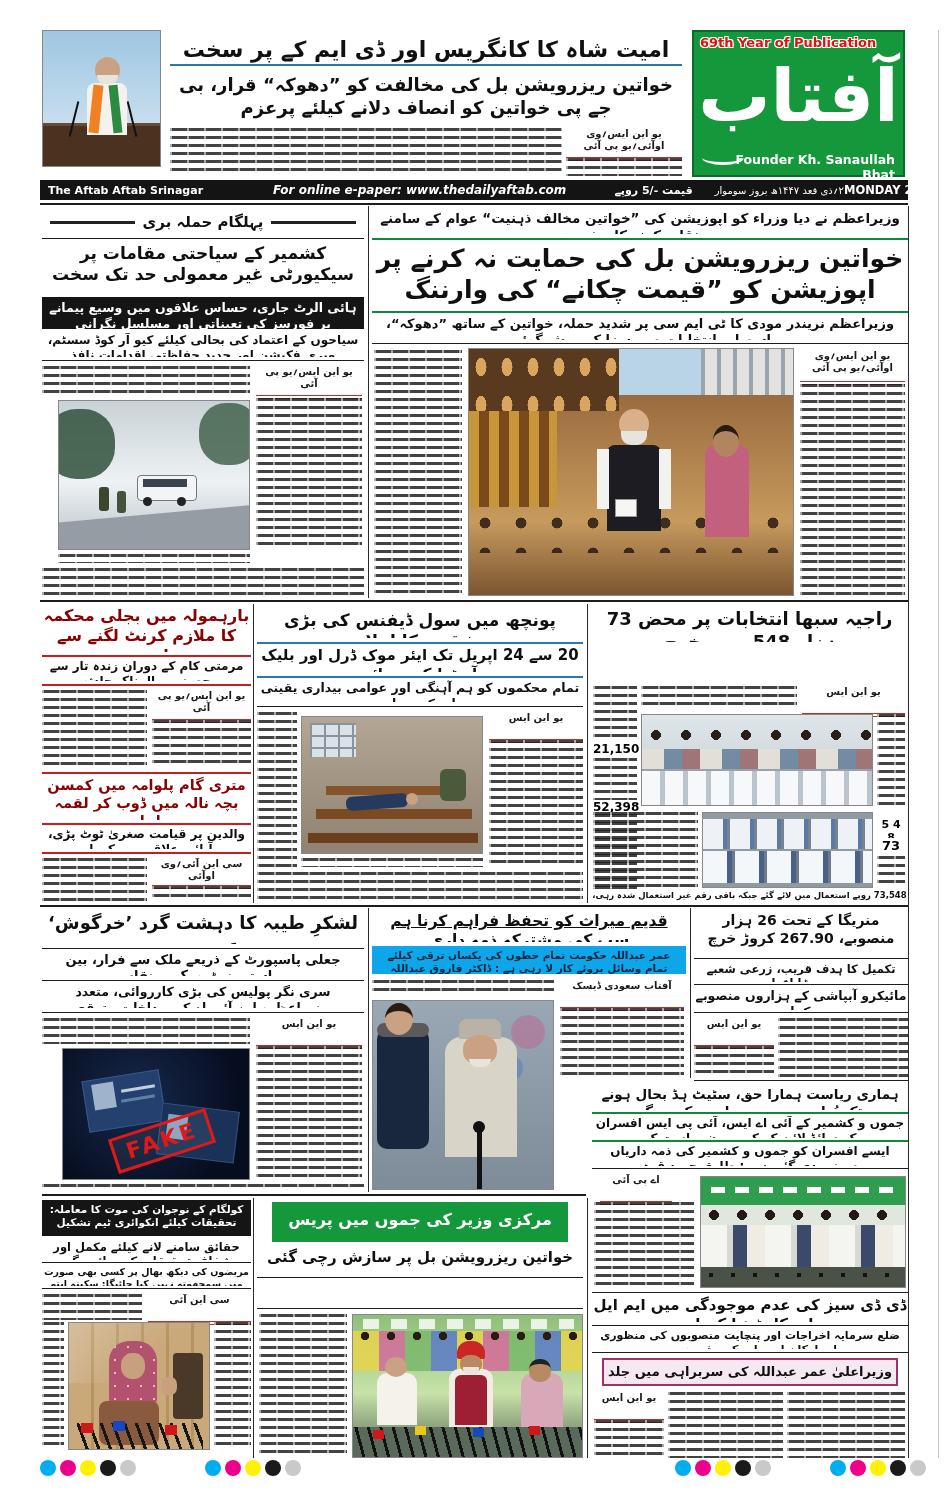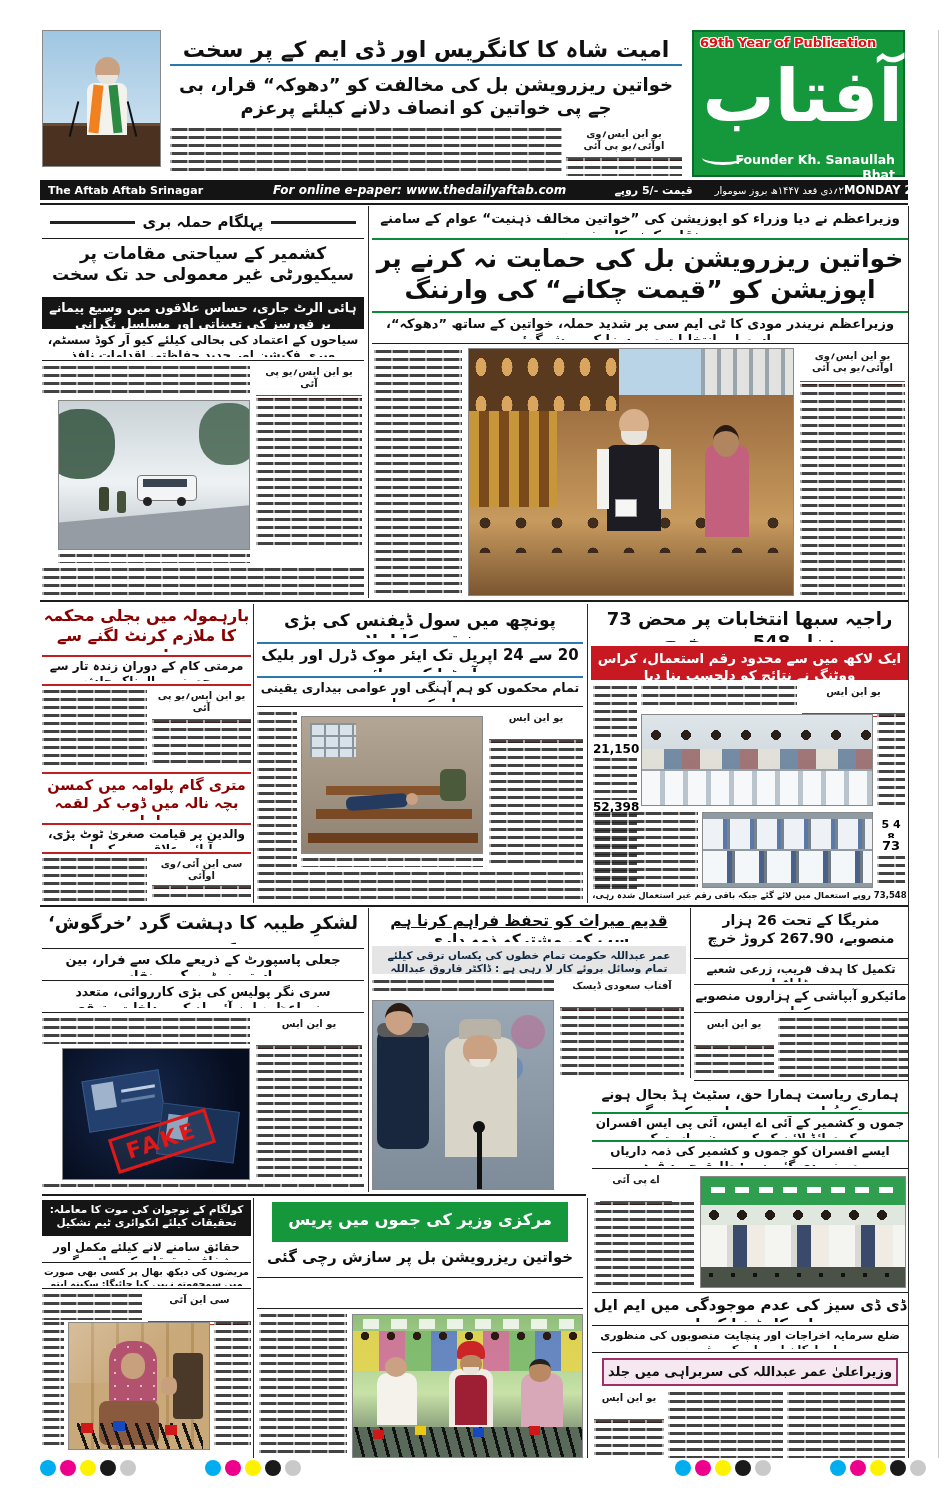--- a/index.html
+++ b/index.html
@@ -45,21 +45,21 @@
   <div class="abs ur" style="left:170px;top:36px;width:512px;height:28px;font-size:22px;border-bottom:2px solid #2a7ab0;">امیت شاہ کا کانگریس اور ڈی ایم کے پر سخت حملہ</div>
   <div class="abs ur" style="left:170px;top:74px;width:512px;height:48px;font-size:18px;">خواتین ریزرویشن بل کی مخالفت کو ”دھوکہ“ قرار، بی جے پی خواتین کو انصاف دلانے کیلئے پرعزم</div>
 
   <div class="abs byl" style="left:566px;top:128px;width:116px;height:26px;">یو این ایس؍وی اوآئی؍یو پی آئی</div>
   <div class="abs tx" style="left:170px;top:128px;width:392px;height:48px;"></div>
   <div class="abs tx" style="left:566px;top:158px;width:116px;height:18px;"></div>
 
   <div class="abs" style="left:692px;top:30px;width:213px;height:147px;background:#15973c;border:2px solid #0b6b2a;box-sizing:border-box;">
     <div class="abs" style="left:6px;top:3px;width:200px;height:18px;color:#e01010;font-size:13px;font-weight:bold;
                 text-shadow:1px 1px 0 #fff,-1px -1px 0 #fff,1px -1px 0 #fff,-1px 1px 0 #fff;">69th Year of Publication</div>
-    <div class="abs" style="left:0;top:14px;width:209px;height:100px;color:#fff;font-size:72px;font-weight:bold;text-align:right;line-height:100px;direction:rtl;">آفتاب</div>
+    <div class="abs" style="left:0;top:14px;width:209px;height:100px;color:#fff;font-size:72px;font-weight:bold;text-align:center;line-height:100px;direction:rtl;">آفتاب</div>
     <div class="abs" style="left:8px;bottom:10px;width:42px;height:12px;border-bottom:3px solid #fff;border-radius:50%;"></div>
     <div class="abs" style="right:8px;bottom:6px;width:170px;height:17px;color:#fff;font-size:12.5px;font-weight:bold;text-align:right;">Founder Kh. Sanaullah Bhat</div>
   </div>
 
   <div class="abs" style="left:40px;top:180px;width:868px;height:20px;background:#141414;color:#fff;display:flex;align-items:center;">
     <span style="font-size:11px;font-weight:bold;margin-left:8px;white-space:nowrap;">The Aftab Aftab Srinagar</span>
     <span style="font-size:12px;font-weight:bold;font-style:italic;margin-left:70px;white-space:nowrap;">For online e-paper: www.thedailyaftab.com</span>
     <span style="font-size:11px;font-weight:bold;direction:rtl;margin-left:48px;white-space:nowrap;">قیمت -/5 روپے</span>
     <span style="font-size:10px;direction:rtl;margin-left:22px;white-space:nowrap;">۲؍ذی قعد ۱۴۴۷ھ بروز سوموار</span>
     <span style="font-size:11.5px;font-weight:bold;margin-left:auto;margin-right:6px;white-space:nowrap;">MONDAY 20TH APRIL 2026 S.NO. 110</span>
@@ -164,21 +164,20 @@
     <div class="abs" style="left:44px;bottom:44px;width:62px;height:14px;background:#243a5e;border-radius:6px;transform:rotate(-4deg);"></div>
     <div class="abs" style="left:104px;bottom:48px;width:12px;height:12px;background:#caa183;border-radius:50%;"></div>
     <div class="abs" style="right:16px;bottom:52px;width:26px;height:32px;background:#4a5a3a;border-radius:6px;"></div>
   </div>
   <div class="abs tx" style="left:301px;top:858px;width:182px;height:9px;"></div>
   <div class="abs tx" style="left:257px;top:872px;width:326px;height:28px;"></div>
 
   <div class="abs vr" style="left:587px;top:604px;height:299px;"></div>
 
   <div class="abs ur" style="left:591px;top:608px;width:317px;height:34px;font-size:18px;">راجیہ سبھا انتخابات پر محض 73 ہزار 548 روپے خرچ</div>
-  <div class="abs ur" style="left:591px;top:646px;width:317px;height:34px;font-size:13.5px;background:#c81822;color:#fff;padding:4px 4px;box-sizing:border-box;">ایک لاکھ میں سے محدود رقم استعمال، کراس ووٹنگ نے نتائج کو دلچسپ بنا دیا</div>
   <div class="abs byl" style="left:802px;top:686px;width:103px;height:24px;">یو این ایس</div>
   <div class="abs tx" style="left:593px;top:686px;width:44px;height:208px;"></div>
   <div class="abs num" style="left:593px;top:742px;width:44px;height:14px;">21,150</div>
   <div class="abs num" style="left:593px;top:800px;width:44px;height:14px;">52,398</div>
   <div class="abs tx" style="left:641px;top:686px;width:156px;height:24px;"></div>
   <div class="abs photo" style="left:641px;top:714px;width:232px;height:92px;background:linear-gradient(#dfe6ea,#c2ccd2);">
     <div class="abs" style="left:0;top:8px;width:232px;height:30px;
          background-image:radial-gradient(circle 8px at 14px 12px,#2a1f18 60%,transparent 62%);background-size:30px 26px;"></div>
     <div class="abs" style="left:0;top:34px;width:232px;height:22px;
          background-image:repeating-linear-gradient(90deg,#e8e2d4 0 22px,#4a6a8a 22px 40px,#8a4a4a 40px 58px);opacity:.7;"></div>
@@ -217,21 +216,21 @@
     <div class="abs" style="left:96px;top:58px;width:76px;height:50px;background:#1a3258;border:1px solid #31517e;transform:rotate(7deg);"></div>
     <div class="abs" style="left:104px;top:66px;width:20px;height:24px;background:#8aa0ba;transform:rotate(7deg);"></div>
     <div class="abs" style="left:48px;top:74px;width:96px;height:30px;border:3px solid #e01818;color:#e01818;font-size:22px;font-weight:bold;
                 letter-spacing:3px;text-align:center;line-height:30px;transform:rotate(-18deg);background:rgba(255,255,255,.06);">FAKE</div>
   </div>
   <div class="abs tx" style="left:42px;top:1184px;width:322px;height:8px;"></div>
 
   <div class="abs vr" style="left:368px;top:908px;height:284px;"></div>
 
   <div class="abs ur" style="left:372px;top:912px;width:314px;height:30px;font-size:15.5px;text-decoration:underline;">قدیم میراث کو تحفظ فراہم کرنا ہم سب کی مشترکہ ذمہ داری</div>
-  <div class="abs ur" style="left:372px;top:946px;width:314px;height:28px;font-size:10.5px;background:#e5e5e5;color:#12283f;padding:3px 4px;box-sizing:border-box;">عمر عبداللہ حکومت تمام خطوں کی یکساں ترقی کیلئے تمام وسائل بروئے کار لا رہی ہے : ڈاکٹر فاروق عبداللہ</div>
+  <div class="abs ur" style="left:372px;top:946px;width:314px;height:28px;font-size:10.5px;background:#0ea5e9;color:#12283f;padding:3px 4px;box-sizing:border-box;">عمر عبداللہ حکومت تمام خطوں کی یکساں ترقی کیلئے تمام وسائل بروئے کار لا رہی ہے : ڈاکٹر فاروق عبداللہ</div>
   <div class="abs byl" style="left:560px;top:980px;width:124px;height:24px;">آفتاب سعودی ڈیسک</div>
   <div class="abs tx" style="left:560px;top:1008px;width:124px;height:70px;"></div>
   <div class="abs tx" style="left:372px;top:980px;width:182px;height:16px;"></div>
   <div class="abs photo" style="left:372px;top:1000px;width:182px;height:190px;background:linear-gradient(#9aa8b5,#7e8c99);">
     <div class="abs" style="right:8px;top:14px;width:34px;height:34px;background:#c05a8a;border-radius:50%;opacity:.45;"></div>
     <div class="abs" style="right:30px;top:54px;width:26px;height:26px;background:#4a7ac0;border-radius:50%;opacity:.45;"></div>
     <div class="abs" style="left:4px;top:28px;width:52px;height:120px;background:#18263e;border-radius:10px;"></div>
     <div class="abs" style="left:4px;top:22px;width:52px;height:14px;background:#5a5a5a;border-radius:8px;"></div>
     <div class="abs" style="left:12px;top:2px;width:28px;height:24px;background:#caa183;border-radius:50%;border-top:8px solid #2a1a12;"></div>
     <div class="abs" style="left:72px;top:36px;width:72px;height:120px;background:#d9d4c8;border-radius:16px 16px 0 0;"></div>

